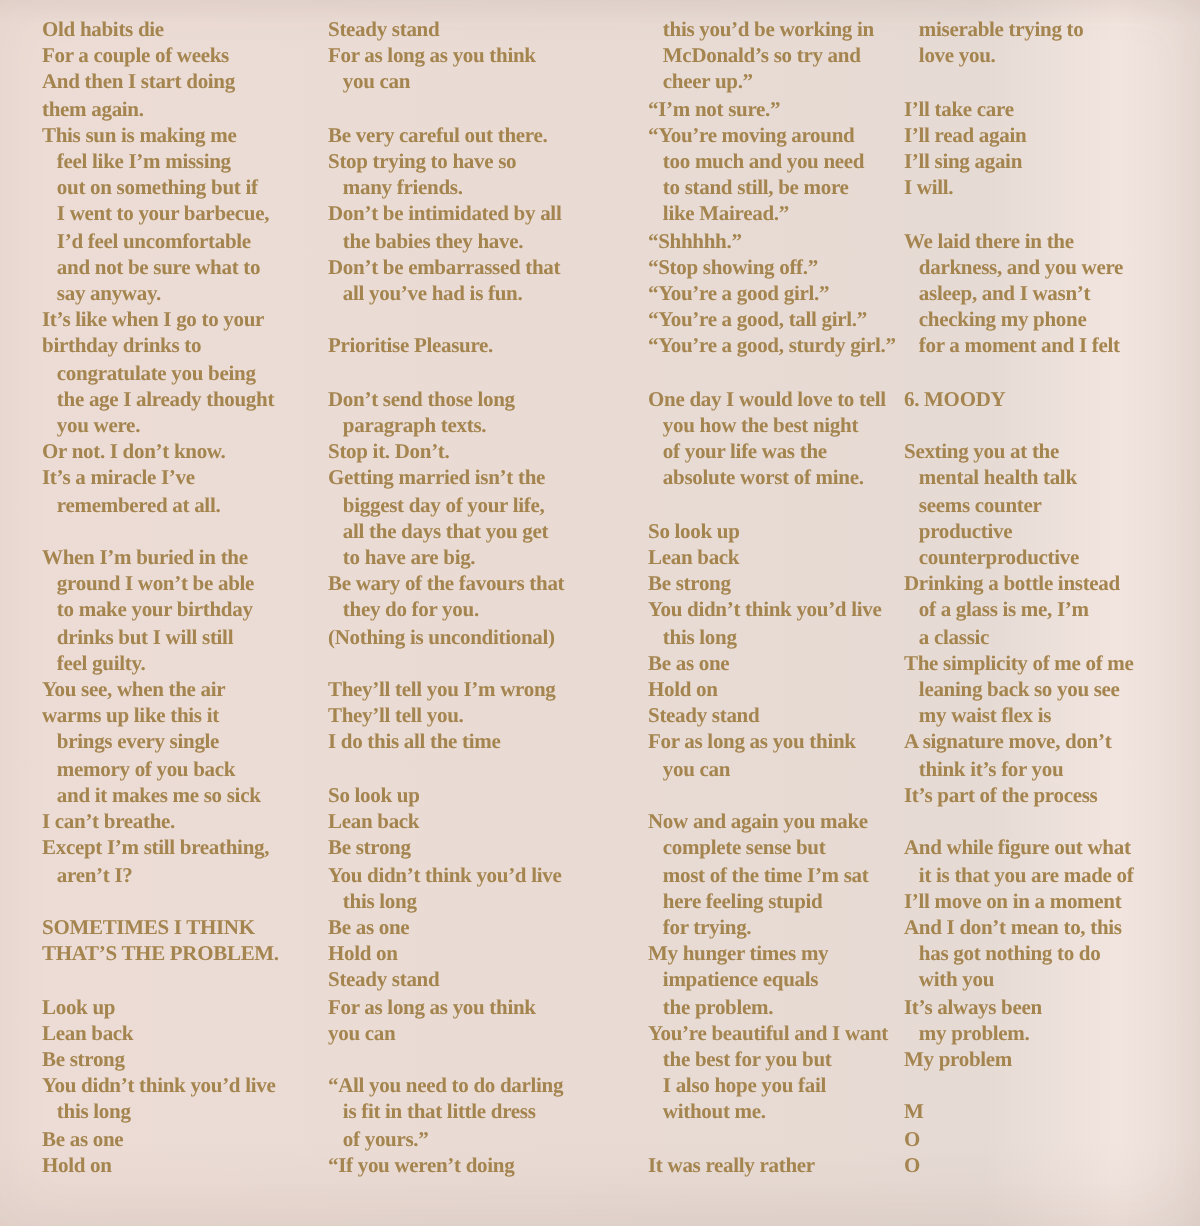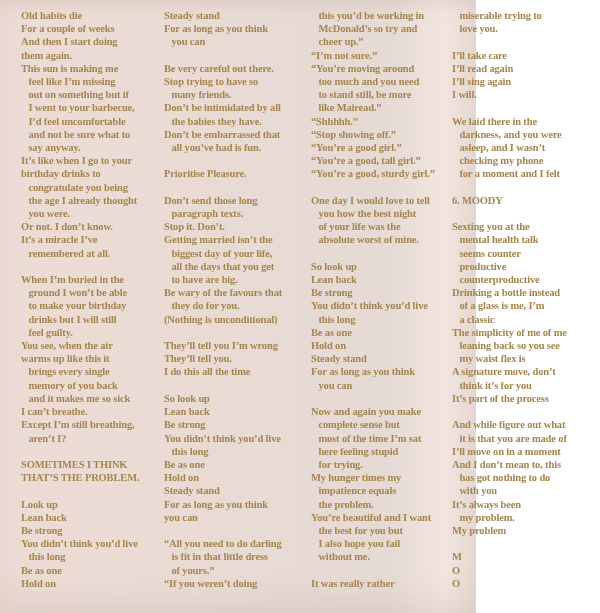--- a/index.html
+++ b/index.html
@@ -7,42 +7,42 @@
     --ink: #a5854f;
   }
   html, body { margin: 0; padding: 0; }
   body {
     width: 600px; height: 613px;
     font-family: "Liberation Serif", "DejaVu Serif", serif;
     overflow: hidden;
   }
   .page {
     position: relative;
-    width: 476px; height: 613px;
+    width: 600px; height: 613px;
     background:
       linear-gradient(180deg, rgba(120,90,80,0.05) 0%, rgba(120,90,80,0) 2%, rgba(120,90,80,0) 93%, rgba(120,90,80,0.05) 100%),
       linear-gradient(90deg, #ecdcd5 0%, #e9dbd4 45%, #e6dad4 82%, #f2e5df 93%, #ebded8 98%, #e8dad4 100%);
     background-color: var(--bg);
     box-shadow: inset 0 0 28px rgba(110, 85, 75, 0.06);
   }
   .col {
     position: absolute;
     top: 9px;
     width: 152px;
     color: var(--ink);
     font-size: 10.5px;
     font-weight: bold;
     line-height: 13.2px;
     letter-spacing: -0.15px;
     white-space: pre;
     text-rendering: optimizeLegibility;
   }
   .col-1 { left: 21px; }
   .col-2 { left: 164px; }
-  .col-3 { left: 311px; }
+  .col-3 { left: 324px; }
   .col-4 { left: 452px; }
 </style>
 </head>
 <body>
 
 <div class="page">
   <div class="col col-1">Old habits die
 For a couple of weeks
 And then I start doing
 them again.

